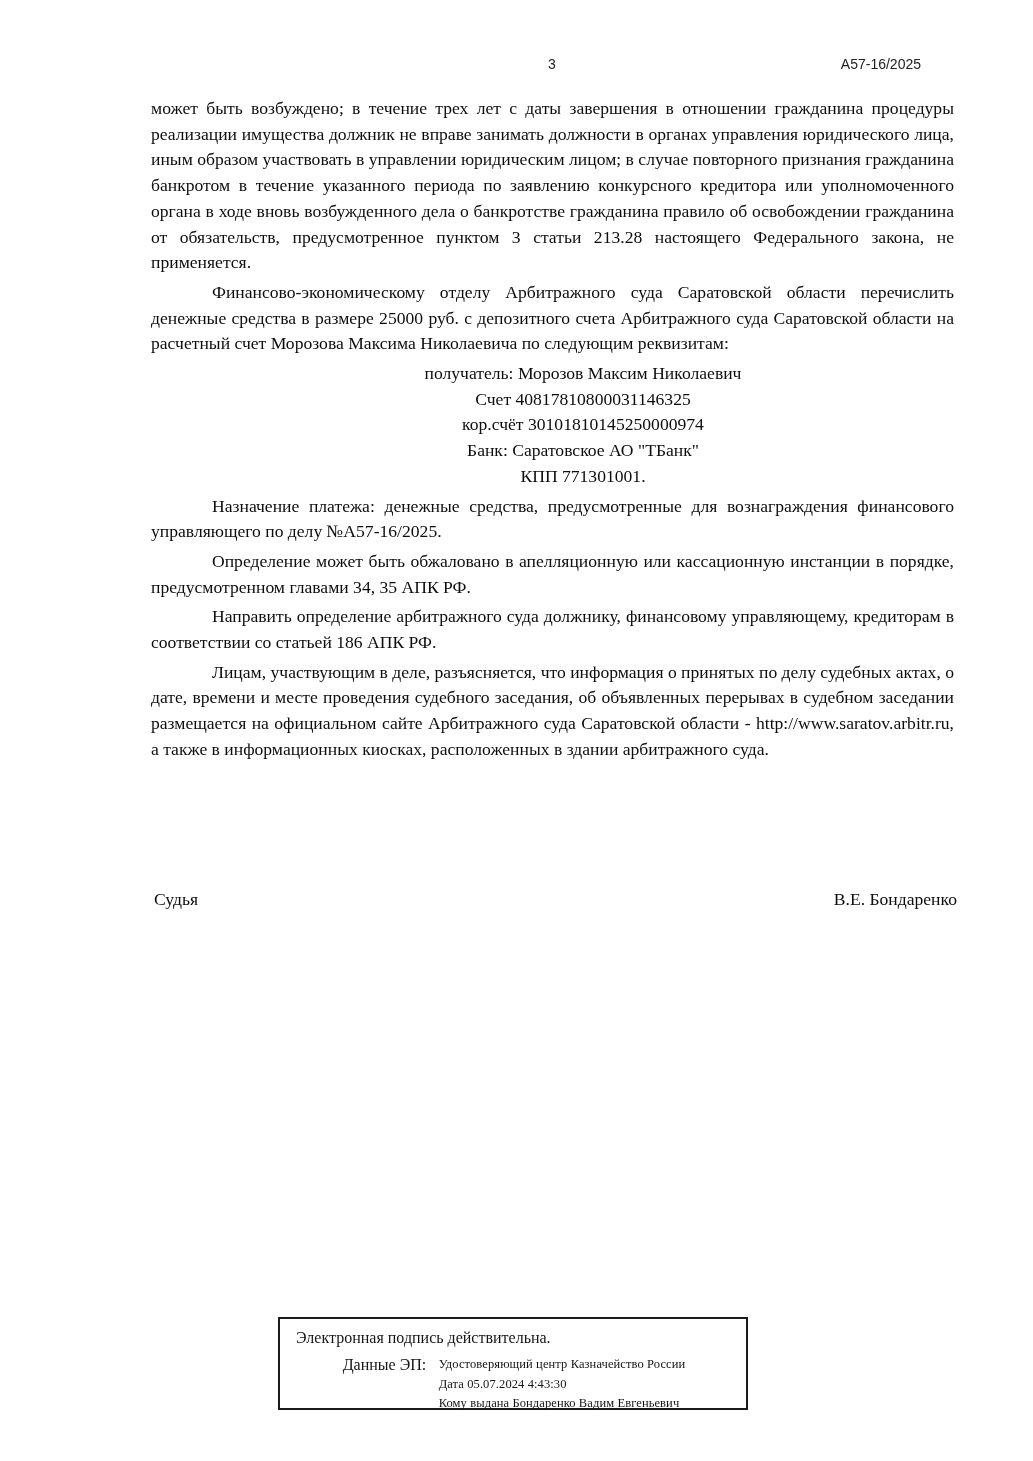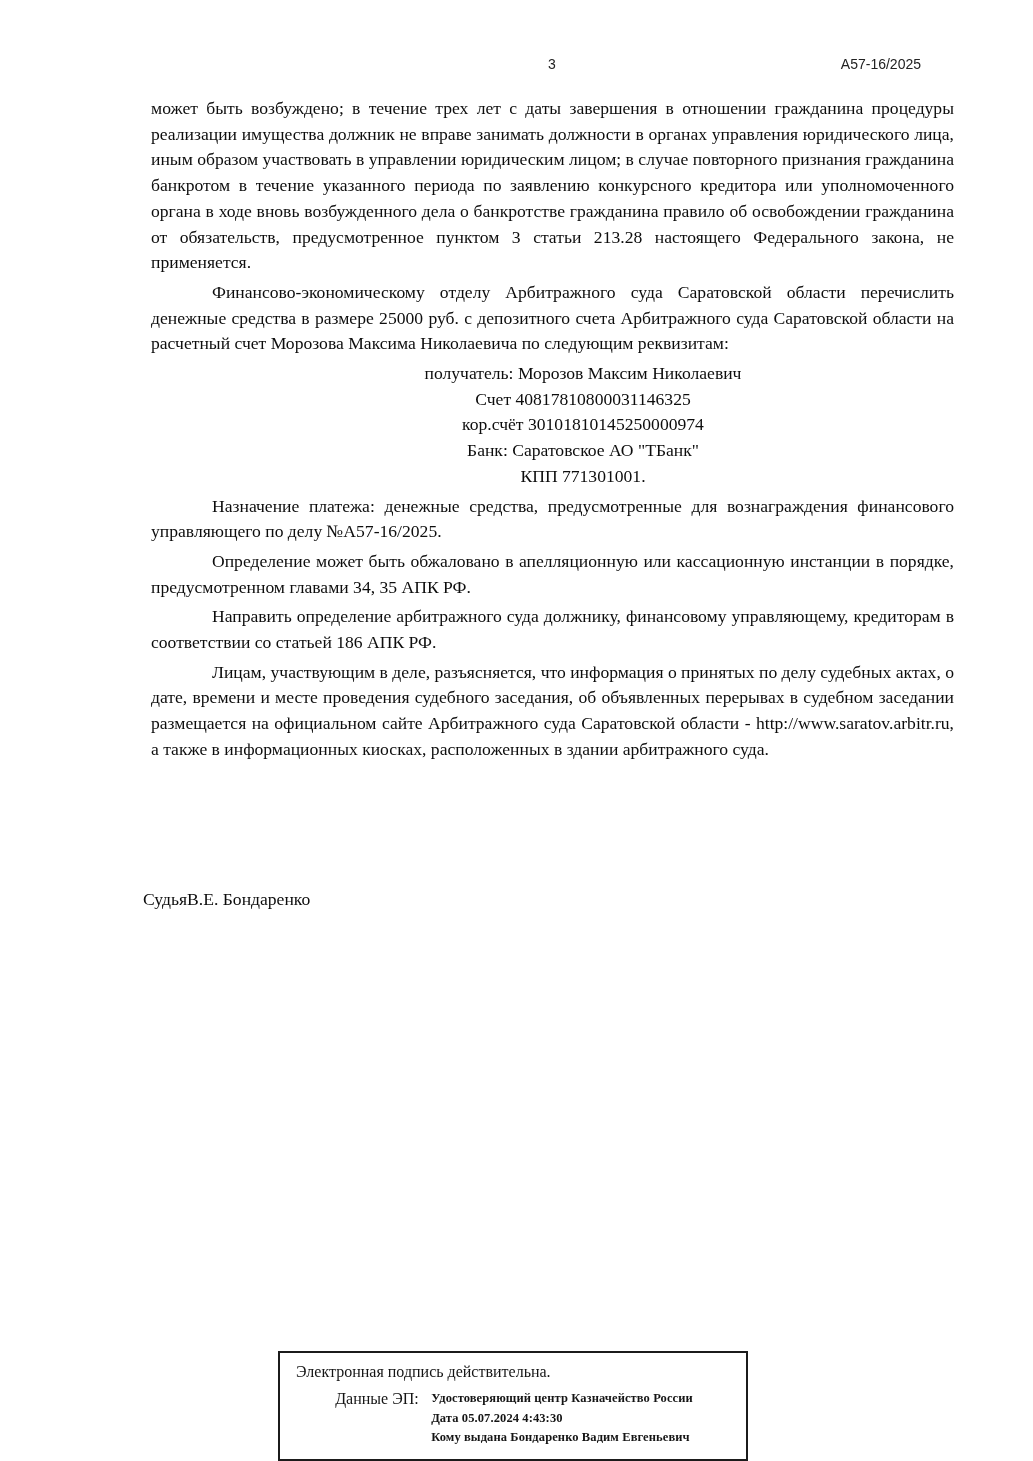--- a/index.html
+++ b/index.html
@@ -57,39 +57,38 @@
   .requisites {
     padding-left: 61px;
     text-align: center;
   }
   .requisites .req-line {
     white-space: nowrap;
   }
   .signature-row {
     position: absolute;
     top: 889px;
-    left: 143px;
+    left: 154px;
     right: 76px;
     display: flex;
-    justify-content: flex-start;
+    justify-content: space-between;
     font-size: 17.6px;
     color: #0d0d0d;
   }
   .stamp-box {
     position: absolute;
     left: 278px;
     top: 1317px;
     width: 470px;
-    height: 110px;
+    height: 93px;
     box-sizing: border-box;
     border: 2px solid #1b1b1b;
     background: #ffffff;
     padding: 8px 14px 6px 16px;
     color: #151515;
-    margin-top: 34px;
   }
   .stamp-validity {
     font-size: 16px;
     line-height: 21px;
     margin-bottom: 7px;
     white-space: nowrap;
   }
   .stamp-row {
     display: flex;
     align-items: flex-start;
@@ -97,21 +96,21 @@
   }
   .stamp-label {
     font-size: 16px;
     line-height: 19px;
     width: 96px;
     flex: 0 0 96px;
     white-space: nowrap;
   }
   .stamp-details {
     font-size: 12.5px;
-    font-weight: 700;
+    font-weight: 400;
     line-height: 19.5px;
     letter-spacing: 0.1px;
   }
   .stamp-details .stamp-detail-line {
     white-space: nowrap;
   }
 </style>
 </head>
 <body>
 

